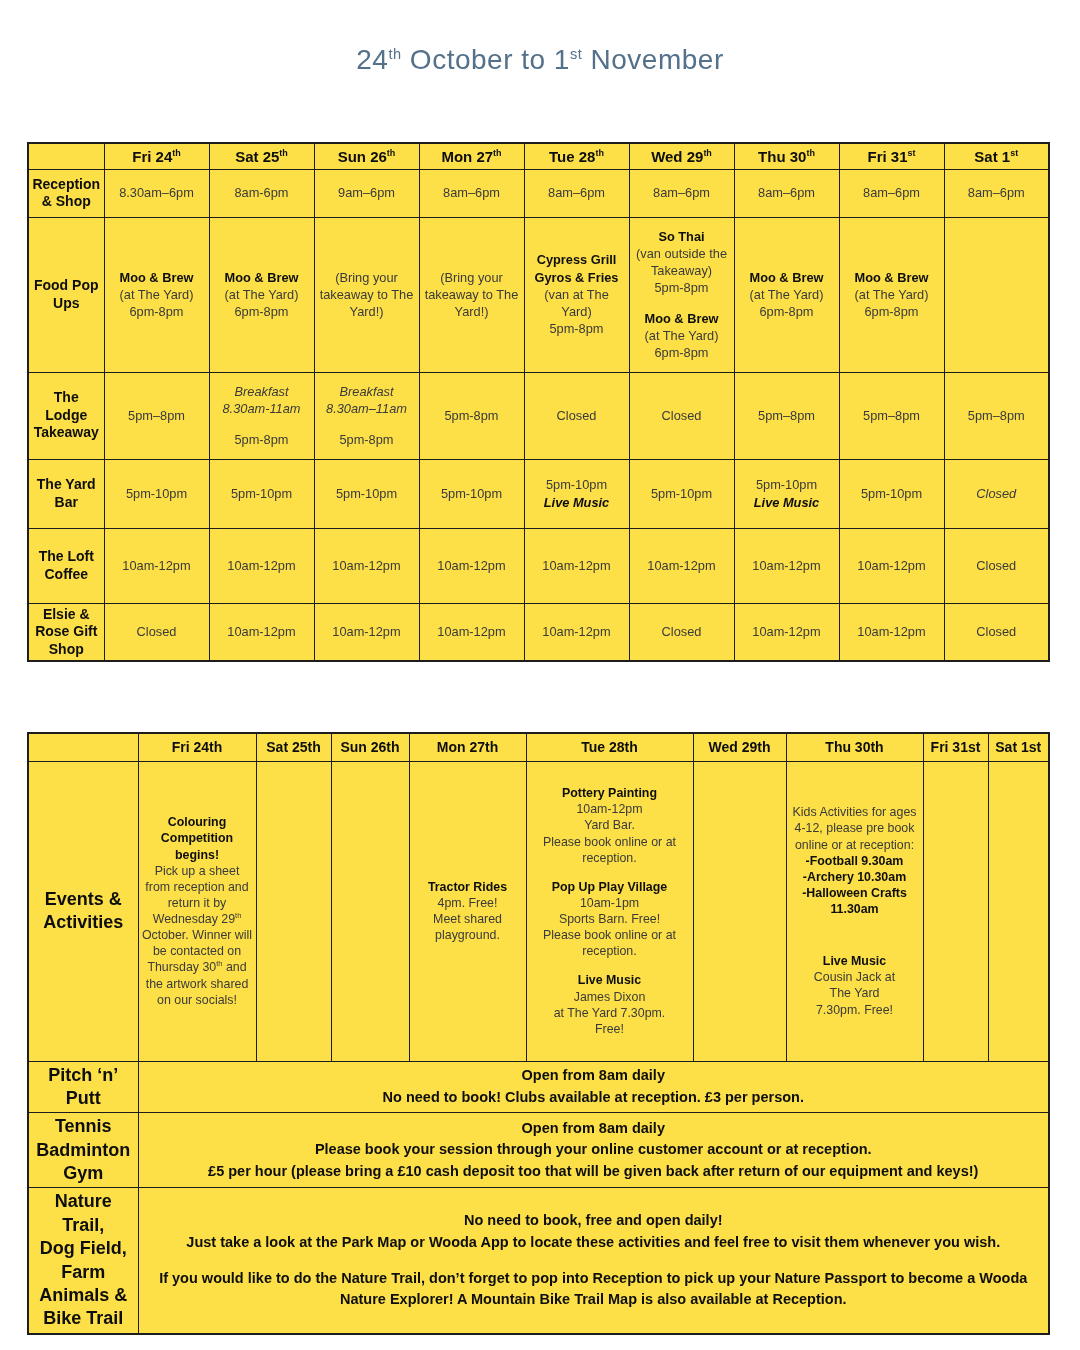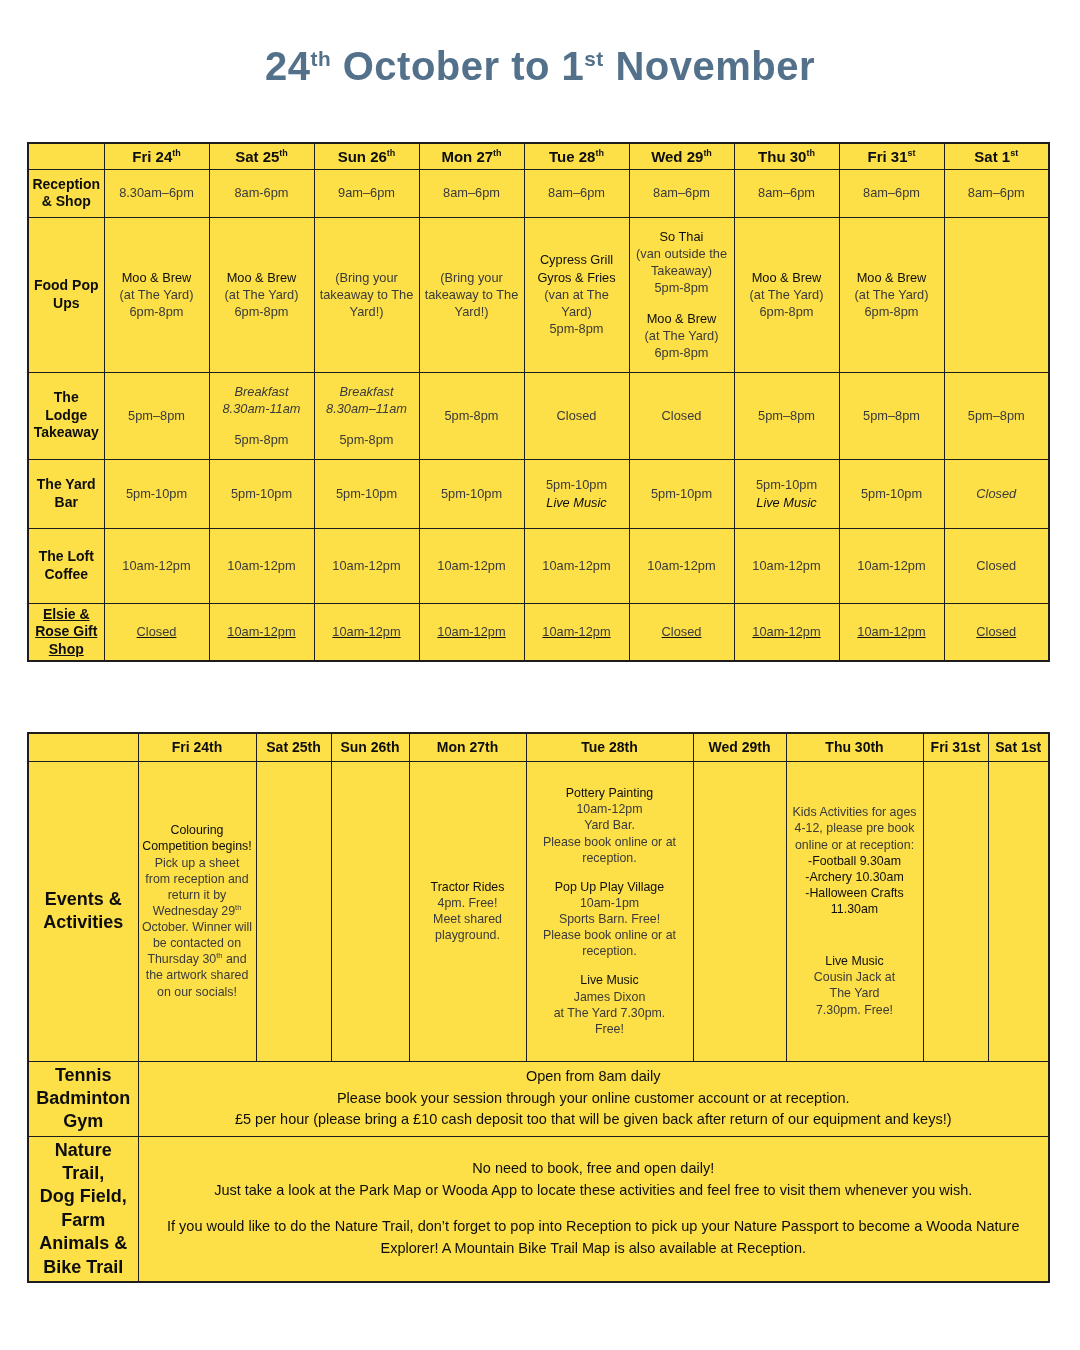--- a/index.html
+++ b/index.html
@@ -4,43 +4,43 @@
 <style>
   html,body{margin:0;padding:0;}
   body{
     width:1080px;height:1350px;background:#ffffff;position:relative;
     font-family:"Liberation Sans", sans-serif;color:#111;
     -webkit-font-smoothing:antialiased;
   }
   
   .page-title{
     position:absolute;top:44px;left:0;width:1080px;text-align:center;
-    font-size:40px;font-weight:700;color:#53718a;letter-spacing:0.5px;
+    font-size:28px;font-weight:400;color:#53718a;letter-spacing:0.5px;
   }
   .page-title sup{font-size:0.52em;vertical-align:super;line-height:0;}
   
   table{border-collapse:collapse;table-layout:fixed;position:absolute;background:#fde047;}
   table{border:2.5px solid #1d1d1d;}
   th,td{border:1.5px solid #1d1d1d;text-align:center;vertical-align:middle;padding:2px 3px;overflow:hidden;}
   th{font-weight:bold;color:#0e0e0e;}
   .ln{}
-  .ln.b{font-weight:normal;color:#0e0e0e;}
+  .ln.b{font-weight:bold;color:#0e0e0e;}
   .ln.i{font-style:italic;}
   .ln.gap{margin-top:13px;}
   .ln.gap2{margin-top:36px;}
   sup{font-size:0.6em;vertical-align:super;line-height:0;}
   
   #t1{left:27px;top:142px;width:1021px;}
   #t1 col.c0{width:76px;} #t1 col.cd{width:105px;}
   #t1 thead tr{height:26px;}
   #t1 thead th{font-size:15px;}
   #t1 tbody th{font-size:14px;line-height:1.25;}
   #t1 td{font-size:12.8px;line-height:1.35;color:#3a3a3a;}
   #t1 tr.r0{height:48px;margin-left:26px;} #t1 tr.r1{height:155px;} #t1 tr.r2{height:87px;}
-  #t1 tr.r3{height:69px;} #t1 tr.r4{height:75px;} #t1 tr.r5{height:57px;text-decoration:underline;}
+  #t1 tr.r3{height:69px;} #t1 tr.r4{height:75px;} #t1 tr.r5{height:57px;}
   
   #t2{left:27px;top:732px;width:1021px;}
   #t2 col.k0{width:110px;} #t2 col.k1{width:118px;} #t2 col.k2{width:75px;}
   #t2 col.k3{width:78px;}  #t2 col.k4{width:117px;} #t2 col.k5{width:167px;}
   #t2 col.k6{width:93px;}  #t2 col.k7{width:137px;} #t2 col.k8{width:65px;}
   #t2 col.k9{width:61px;}
   #t2 thead tr{height:28px;}
   #t2 thead th{font-size:14px;}
   #t2 tbody th{font-size:18px;line-height:1.3;}
   #t2 tr.ev-row{height:300px;}
@@ -408,20 +408,30 @@
           <div class="ln b">-Archery 10.30am</div>
           <div class="ln b">-Halloween Crafts 11.30am</div>
           <div class="ln b gap2">Live Music</div>
           <div class="ln">Cousin Jack at</div>
           <div class="ln">The Yard</div>
           <div class="ln">7.30pm. Free!</div>
         </td>
         <td class="ev"></td>
         <td class="ev"></td>
       </tr>
+      <tr class="sp0">
+        <th>
+          <div class="ln">Pitch ‘n’</div>
+          <div class="ln">Putt</div>
+        </th>
+        <td colspan="9" class="span-cell">
+          <div class="ln b">Open from 8am daily</div>
+          <div class="ln b">No need to book! Clubs available at reception. £3 per person.</div>
+        </td>
+      </tr>
       <tr class="sp1">
         <th>
           <div class="ln">Tennis</div>
           <div class="ln">Badminton</div>
           <div class="ln">Gym</div>
         </th>
         <td colspan="9" class="span-cell">
           <div class="ln b">Open from 8am daily</div>
           <div class="ln b">Please book your session through your online customer account or at reception.</div>
           <div class="ln b">£5 per hour (please bring a £10 cash deposit too that will be given back after return of our equipment and keys!)</div>

